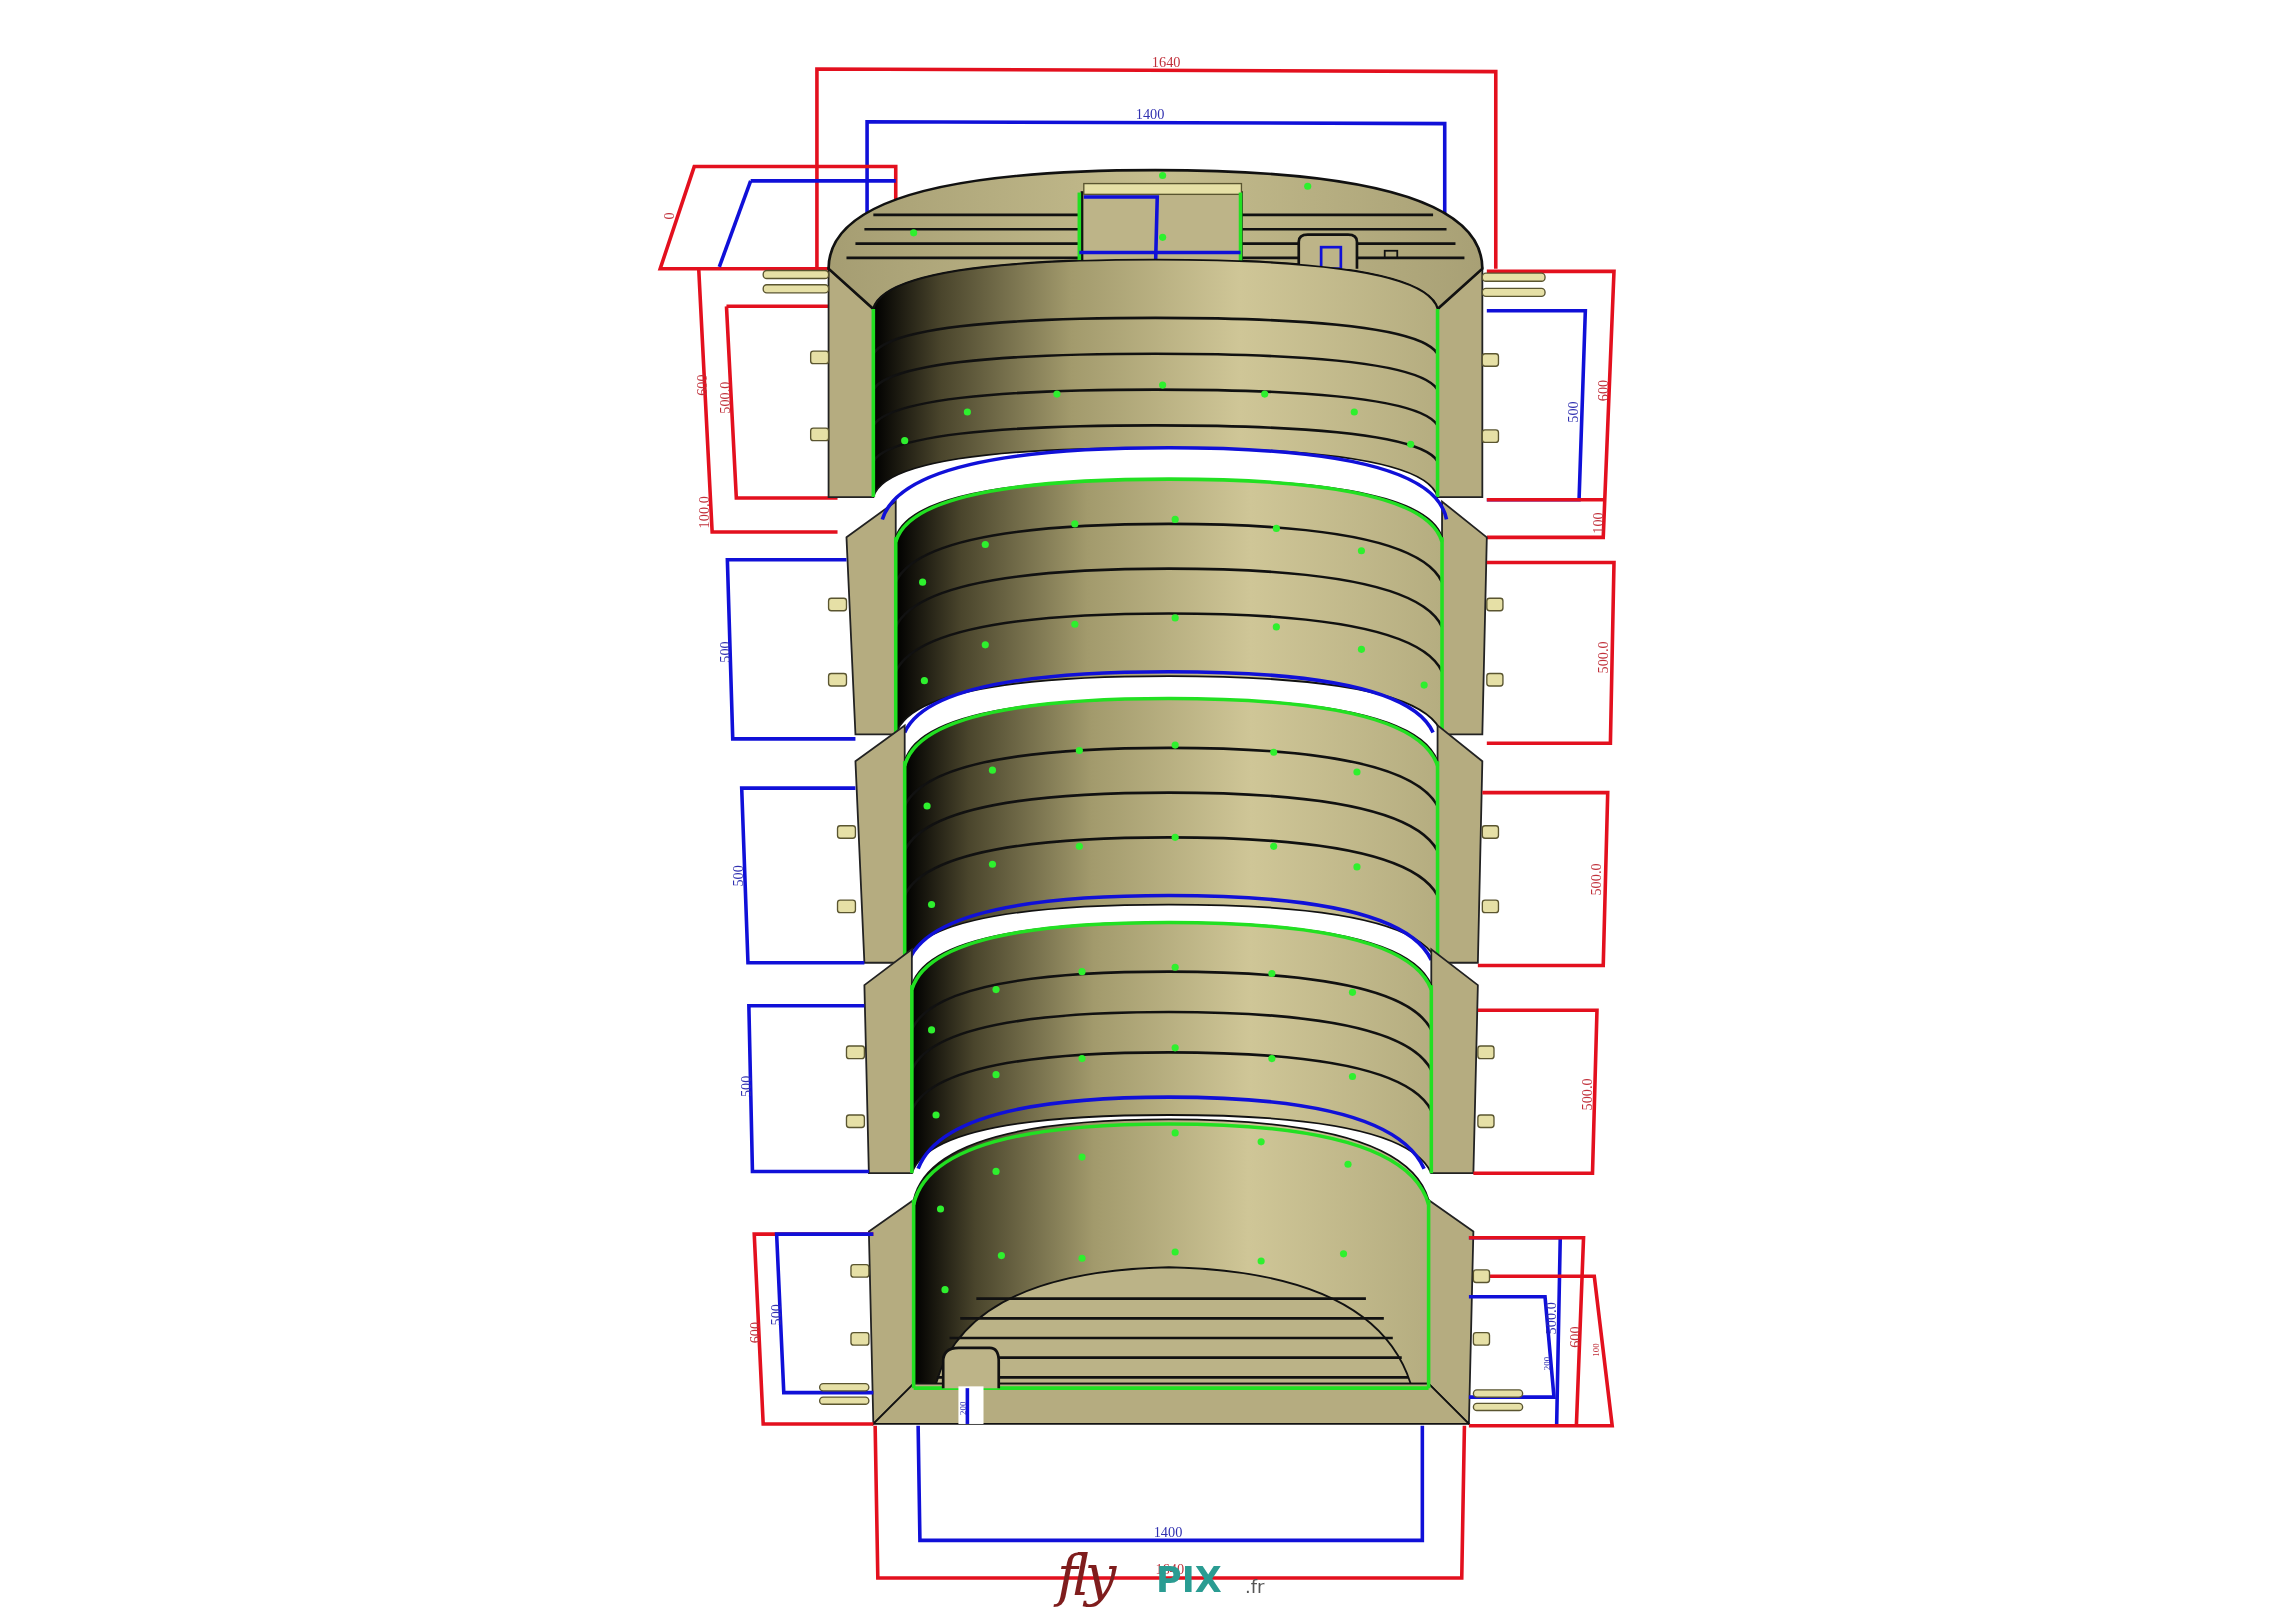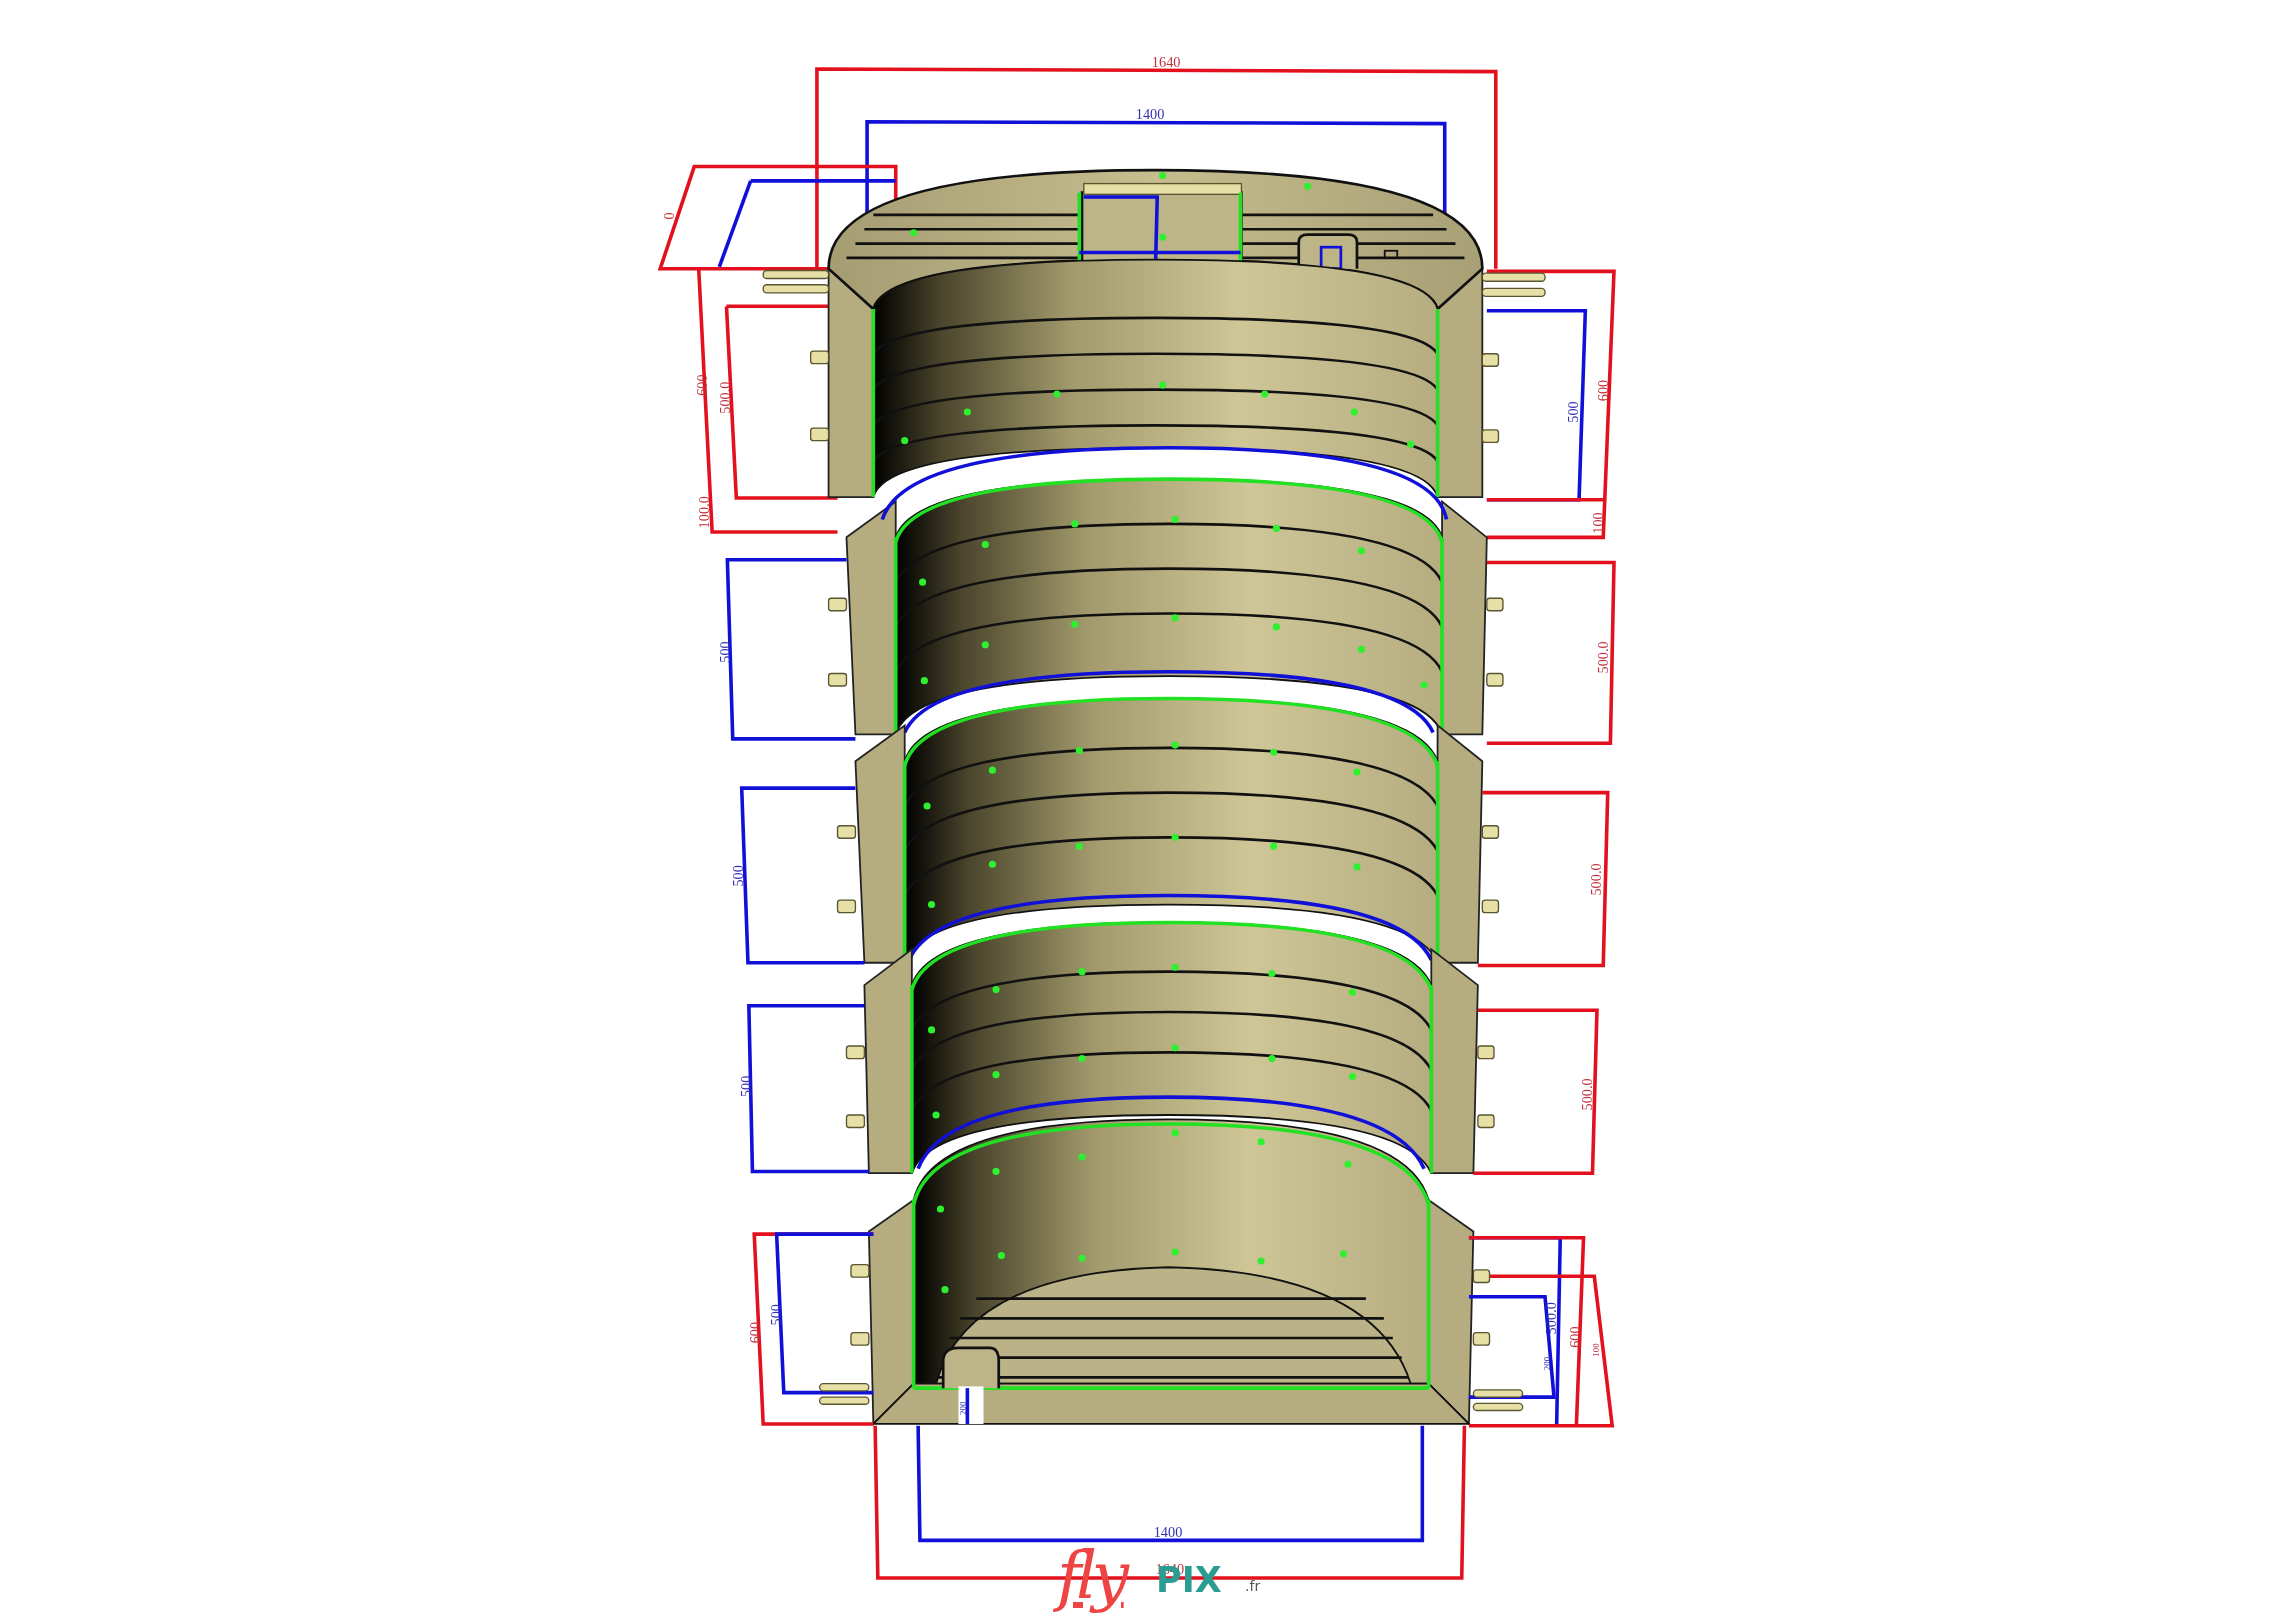--- a/index.html
+++ b/index.html
@@ -10,25 +10,25 @@
   .dim-blue { fill:none; stroke:#1010d8; stroke-width:4; }
   .lbl-red { fill:#c0303a; font-size:16px; font-family:"Liberation Serif", serif; }
   .lbl-blue { fill:#3030b0; font-size:16px; font-family:"Liberation Serif", serif; }
   .edge { fill:none; stroke:#111; stroke-width:3; }
   .green { fill:none; stroke:#22e022; stroke-width:4; }
   .gdot { fill:#2ef02e; }
   .pipe { fill:#e6e0a6; stroke:#5a5530; stroke-width:1.5; }
   .wall { fill:#b5ac80; stroke:#222; stroke-width:2; }
   #logo { position:absolute; left:1057px; top:1540px; width:215px; height:81px; }
   .logo-fly { position:absolute; left:0; top:0; font-family:"DejaVu Serif", serif; font-style:italic;
-              font-size:66px; color:#ef4444; letter-spacing:-5.4px; line-height:72px;text-decoration:underline; }
+              font-size:56px; color:#7f1d1d; letter-spacing:-5.4px; line-height:72px; }
   .logo-pix { position:absolute; left:99px; top:18px; font-family:"DejaVu Sans", sans-serif; font-weight:bold;
               font-size:35px; color:#2a9c92; line-height:45px; }
   .logo-tld { position:absolute; left:188px; top:36px; font-family:"DejaVu Sans", sans-serif;
-              font-size:14px; color:#555; line-height:21.5px; }
+              font-size:18px; color:#555; line-height:21.5px; }
 </style>
 </head>
 <body>
 
 <svg id="canvas" viewBox="0 0 2560 1810" xmlns="http://www.w3.org/2000/svg">
   <defs>
     <linearGradient id="innerShade" x1="0" x2="1" y1="0" y2="0">
       <stop offset="0" stop-color="#000000"></stop>
       <stop offset="0.12" stop-color="#4a452c"></stop>
       <stop offset="0.35" stop-color="#a29a6c"></stop>

